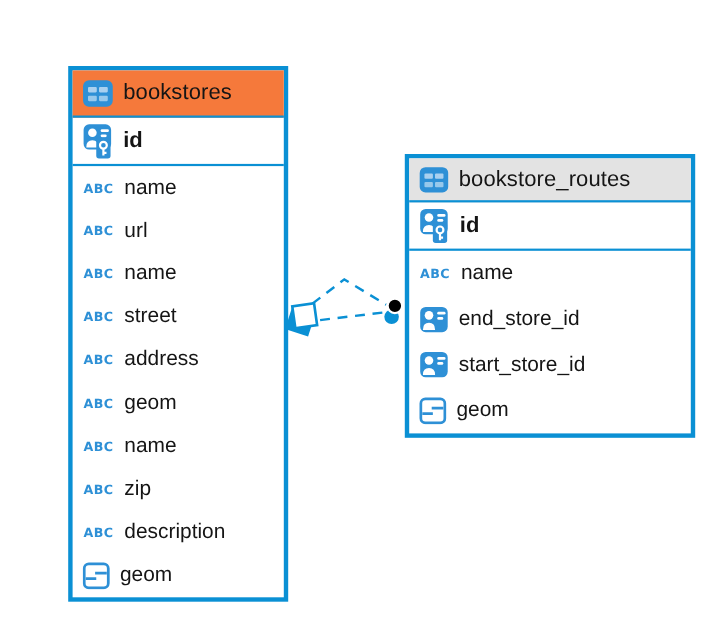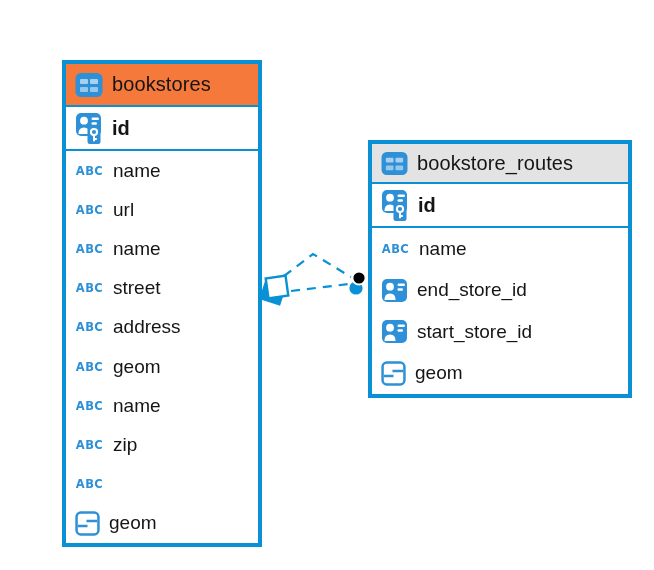--- a/index.html
+++ b/index.html
@@ -117,20 +117,21 @@
     <div class="row">
       <span class="abc-icon">ABC</span>
       <span class="lbl">name</span>
     </div>
     <div class="row">
       <span class="abc-icon">ABC</span>
       <span class="lbl">zip</span>
     </div>
     <div class="row">
       <span class="abc-icon">ABC</span>
+      <span class="lbl">description</span>
     </div>
     <div class="row">
       <span class="ico">
         <svg width="25" height="25" viewBox="0 0 24 24">
           <rect x="1.5" y="1.5" width="21" height="21" rx="4" class="f-white s-blue" stroke-width="2.4"></rect>
           <line x1="11" y1="9.6" x2="21.2" y2="9.6" class="s-blue" stroke-width="2.4"></line>
           <line x1="2.8" y1="14.4" x2="12" y2="14.4" class="s-blue" stroke-width="2.4"></line>
         </svg>
       </span>
       <span class="lbl">geom</span>

